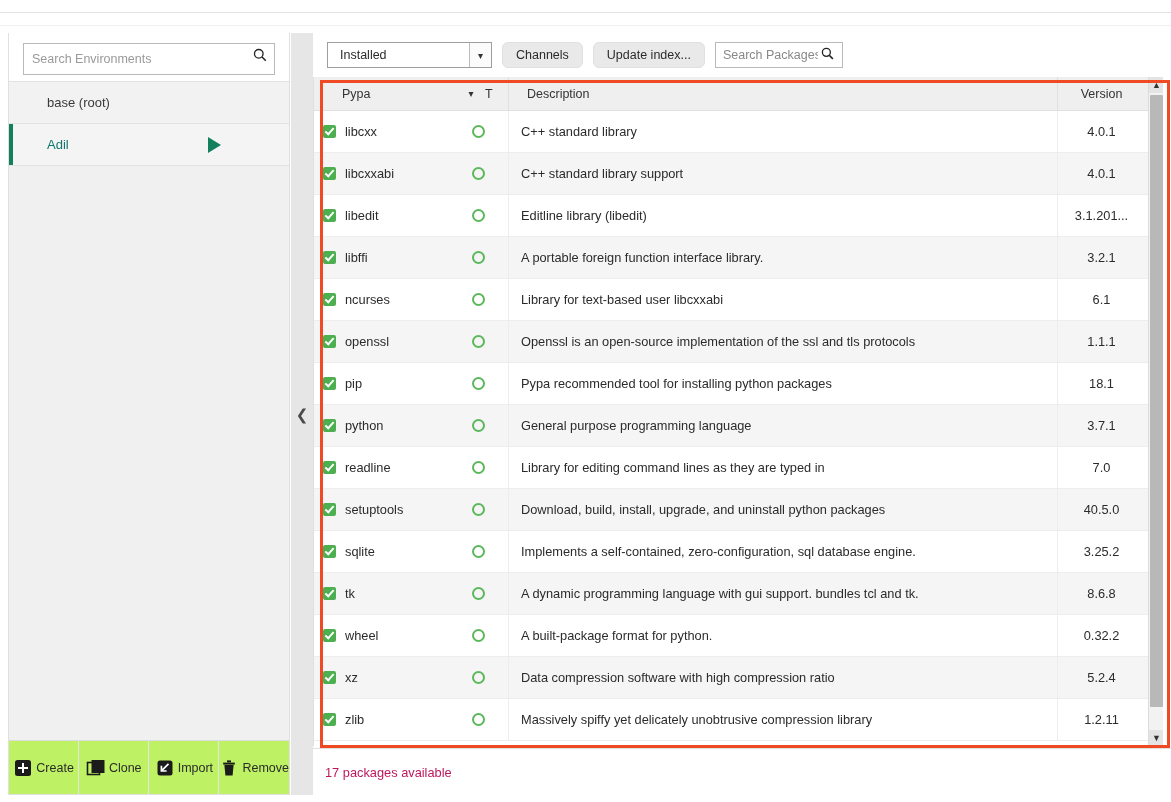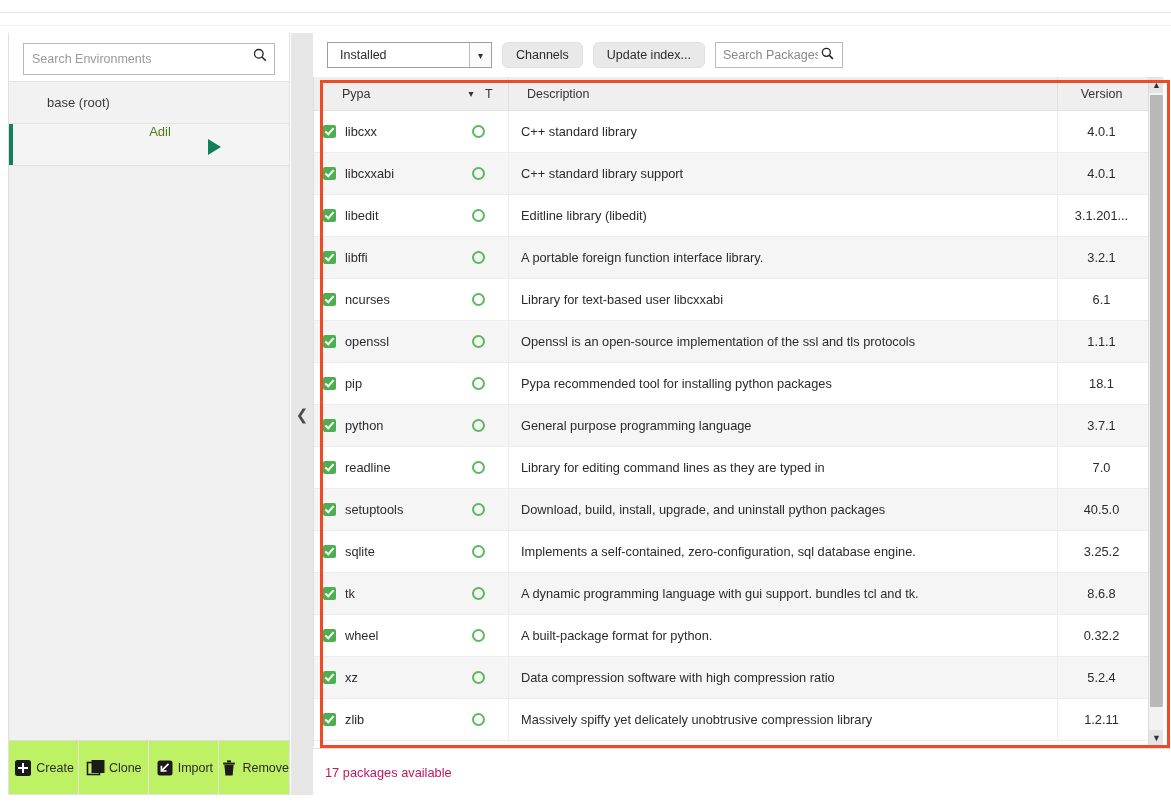--- a/index.html
+++ b/index.html
@@ -48,21 +48,21 @@
   .search-env .mag { position:absolute; right:7px; top:4px; }
 
   .env-list { flex:0 0 auto; background:#f0f0f0; border-top:1px solid #e2e2e2; }
   .env-item {
     position:relative; height:42px; display:flex; align-items:center;
     padding-left:38px; padding-right:16px;
     border-bottom:1px solid #e2e2e2;
     background:#f2f2f2;
     font-size:13px; color:#3a3a3a;
   }
-  .env-item.selected { background:#f4f4f4; color:#4d7c0f;flex-direction:column; }
+  .env-item.selected { background:#f4f4f4; color:#0f766e; }
   .env-item.selected::before {
     content:""; position:absolute; left:0; top:0; bottom:0; width:4px;
     background:#12805c;
   }
   .env-item .play {
     margin-left:auto;
     width:0; height:0;
     border-top:8px solid transparent;
     border-bottom:8px solid transparent;
     border-left:13px solid #12805c;

